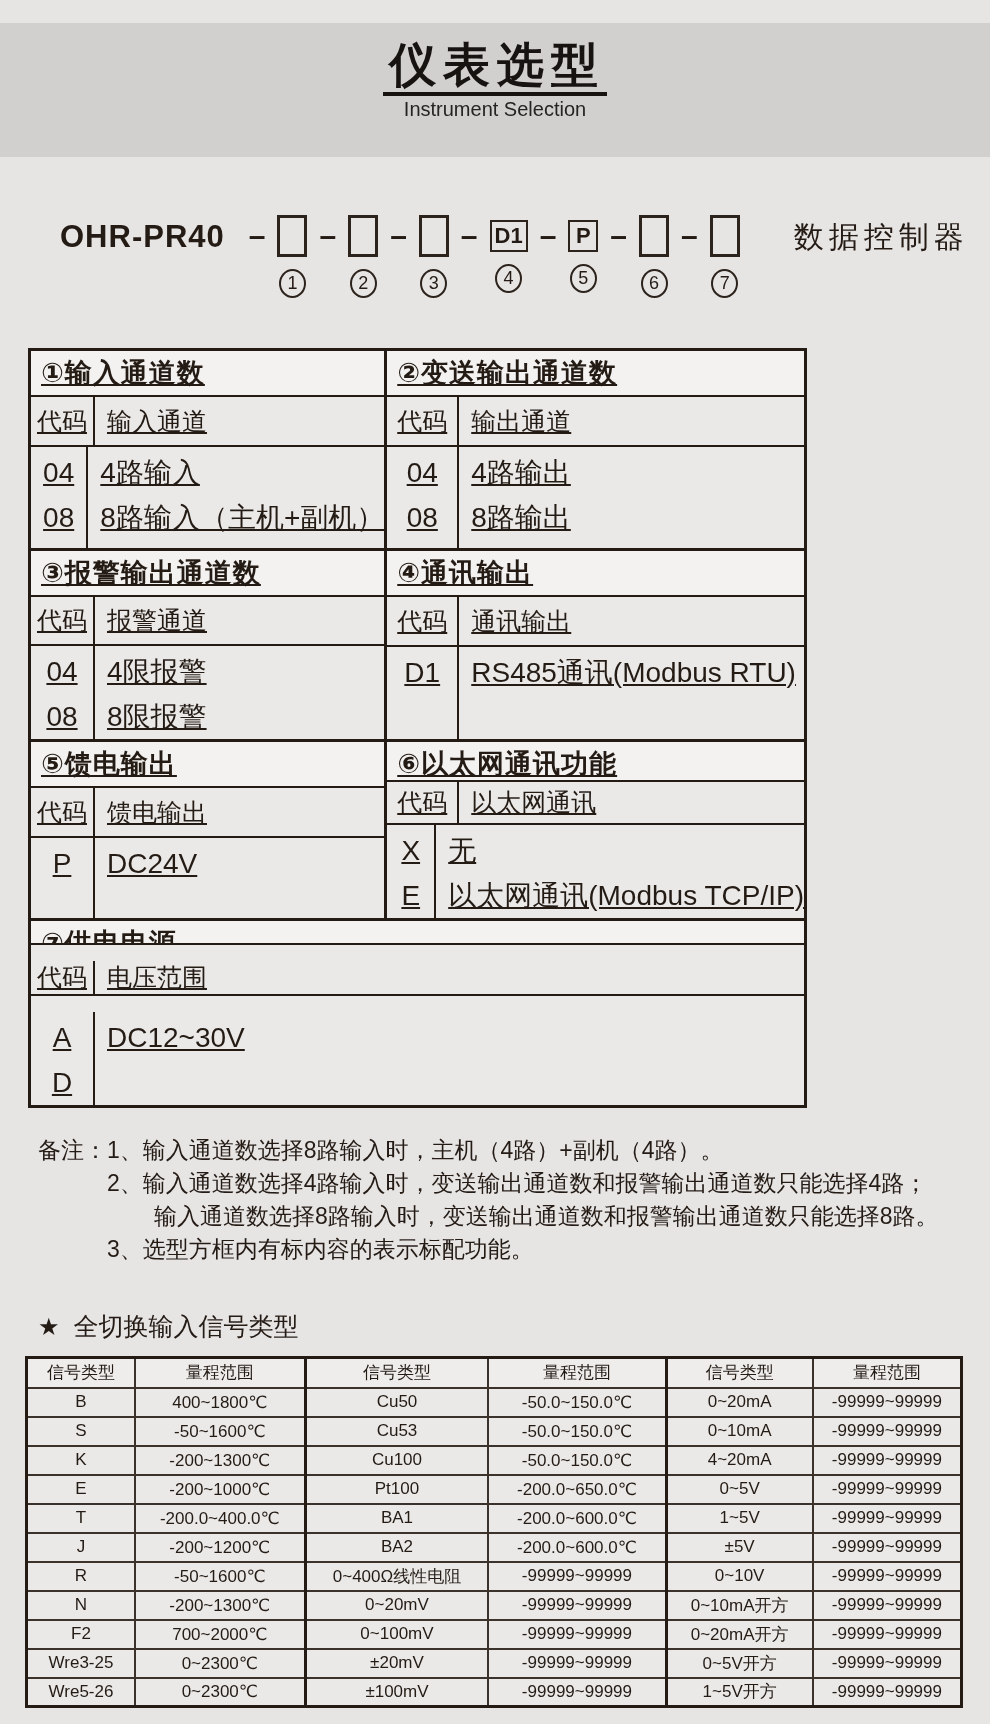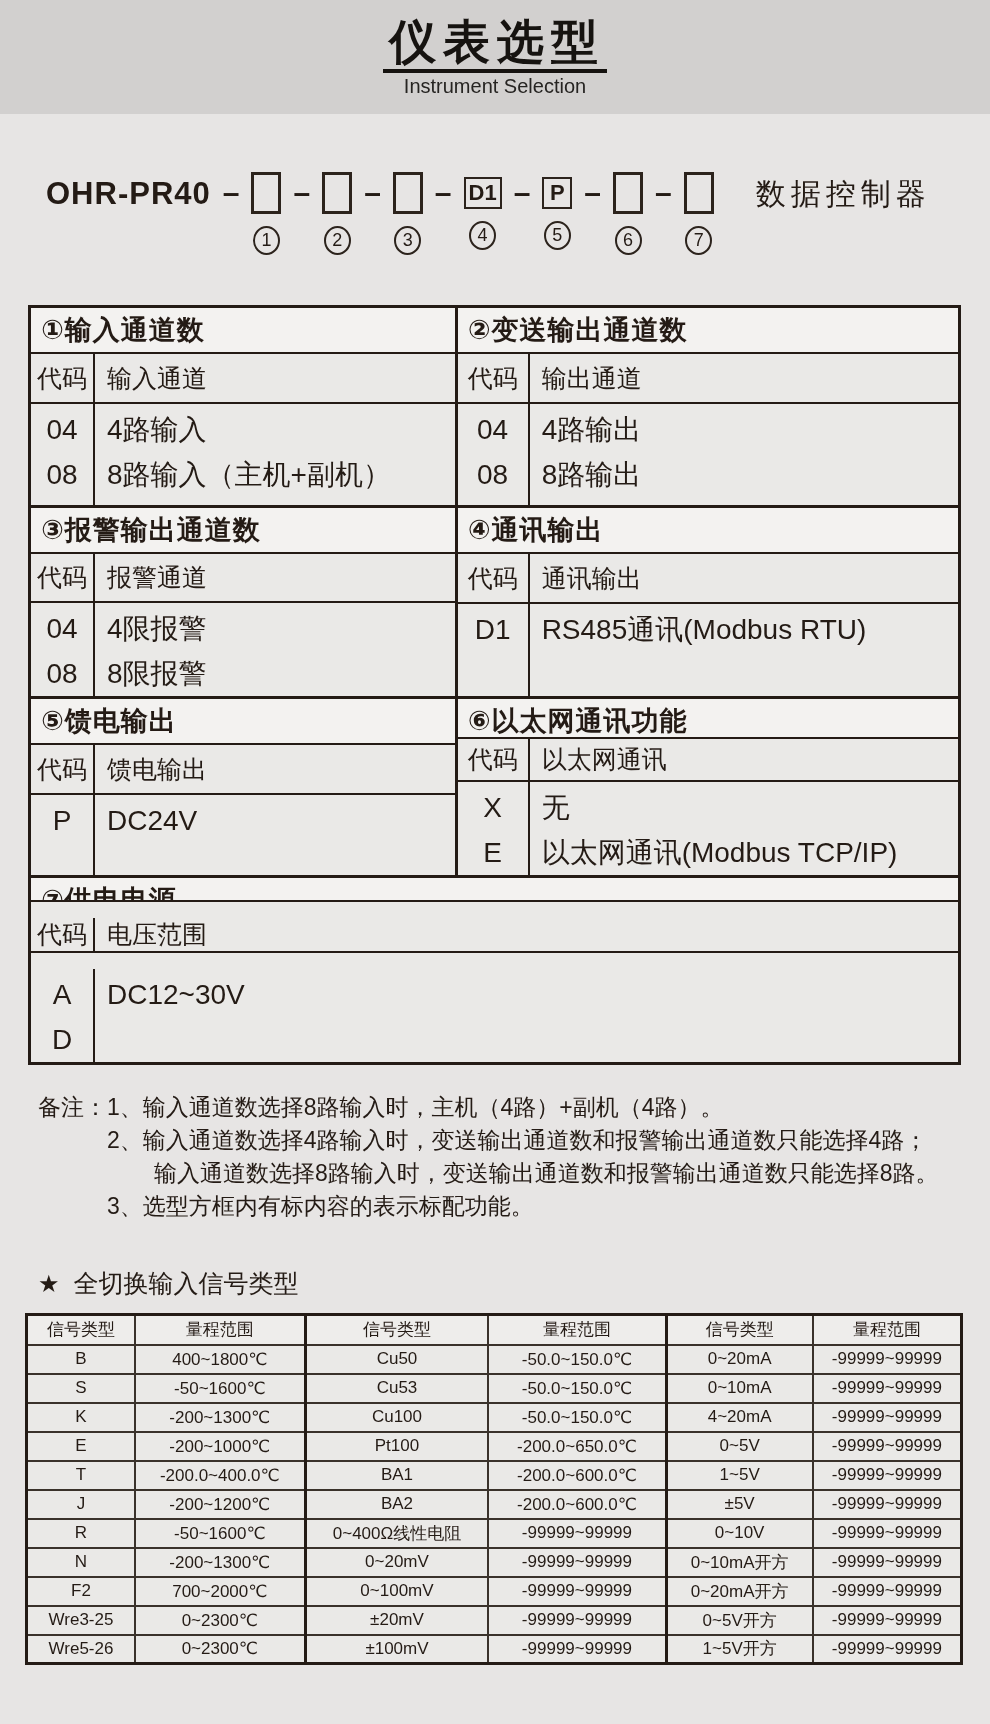--- a/index.html
+++ b/index.html
@@ -6,21 +6,22 @@
   html,body { width: 990px; }
   body {
     height: 1724px;
     background: #e7e5e4;
     color: #241b15;
     font-family: "Liberation Sans", "DejaVu Sans", sans-serif;
     overflow: hidden;
   }
   
   .banner {
-    height: 114px;
+    margin-top: 23px;
+    height: 134px;
     background: #d2d0cf;
     text-align: center;
     padding-top: 16px;
   }
   .banner-title {
     display: inline-block;
     font-size: 47px;
     font-weight: bold;
     letter-spacing: 7px;
     color: #161310;
@@ -28,23 +29,24 @@
     padding: 0 2px 1px 6px;
     line-height: 1.1;
   }
   .banner-sub {
     font-size: 20px;
     color: #262422;
     margin-top: 2px;
   }
   
   .model-line {
-    margin: 56px 0 0 46px;
+    margin: 56px 0 0 60px;
     display: flex;
     align-items: flex-start;
+    gap: 12px;
   }
   .model-prefix { font-size: 31px; font-weight: 600; letter-spacing: 1px; line-height: 48px; white-space: nowrap; }
   .mdash { font-size: 30px; font-weight: 600; line-height: 46px; margin: 0 12px; }
   .seg-col { display: inline-flex; flex-direction: column; align-items: center; }
   .mbox {
     width: 30px; height: 42px;
     border: 3px solid #2c231c;
     margin-top: 2px;
     display: flex; align-items: center; justify-content: center;
     font-size: 22px; font-weight: 600;
@@ -53,24 +55,25 @@
   .circ {
     width: 27px; height: 29px;
     border: 2px solid #2c231c; border-radius: 50%;
     display: flex; align-items: center; justify-content: center;
     font-size: 18px;
     margin-top: 12px;
   }
   .model-suffix { font-size: 30px; font-weight: 500; letter-spacing: 5px; line-height: 48px; margin-left: 42px; white-space: nowrap; }
   
   .sel-wrap {
-    width: 933px;
+    width: 779px;
     margin: 50px 0 0 28px;
     border: 3px solid #241b15;
     background: #eae9e7;
+    text-decoration: underline;
   }
   .sel-row { display: flex; }
   .sel-row + .sel-row { border-top: 3px solid #241b15; }
   .sel-row.r1 { height: 197px; }
   .sel-row.r2 { height: 191px; }
   .sel-row.r3 { height: 179px; }
   .sel-row.r4 { height: 187px; }
   .sec { width: 45.7%; display: flex; flex-direction: column; --cw: 64px; }
   .sec.right { width: 54.3%; border-left: 3px solid #241b15; --cw: 72px; }
   .sec.full { width: 100%; gap: 16px; }

